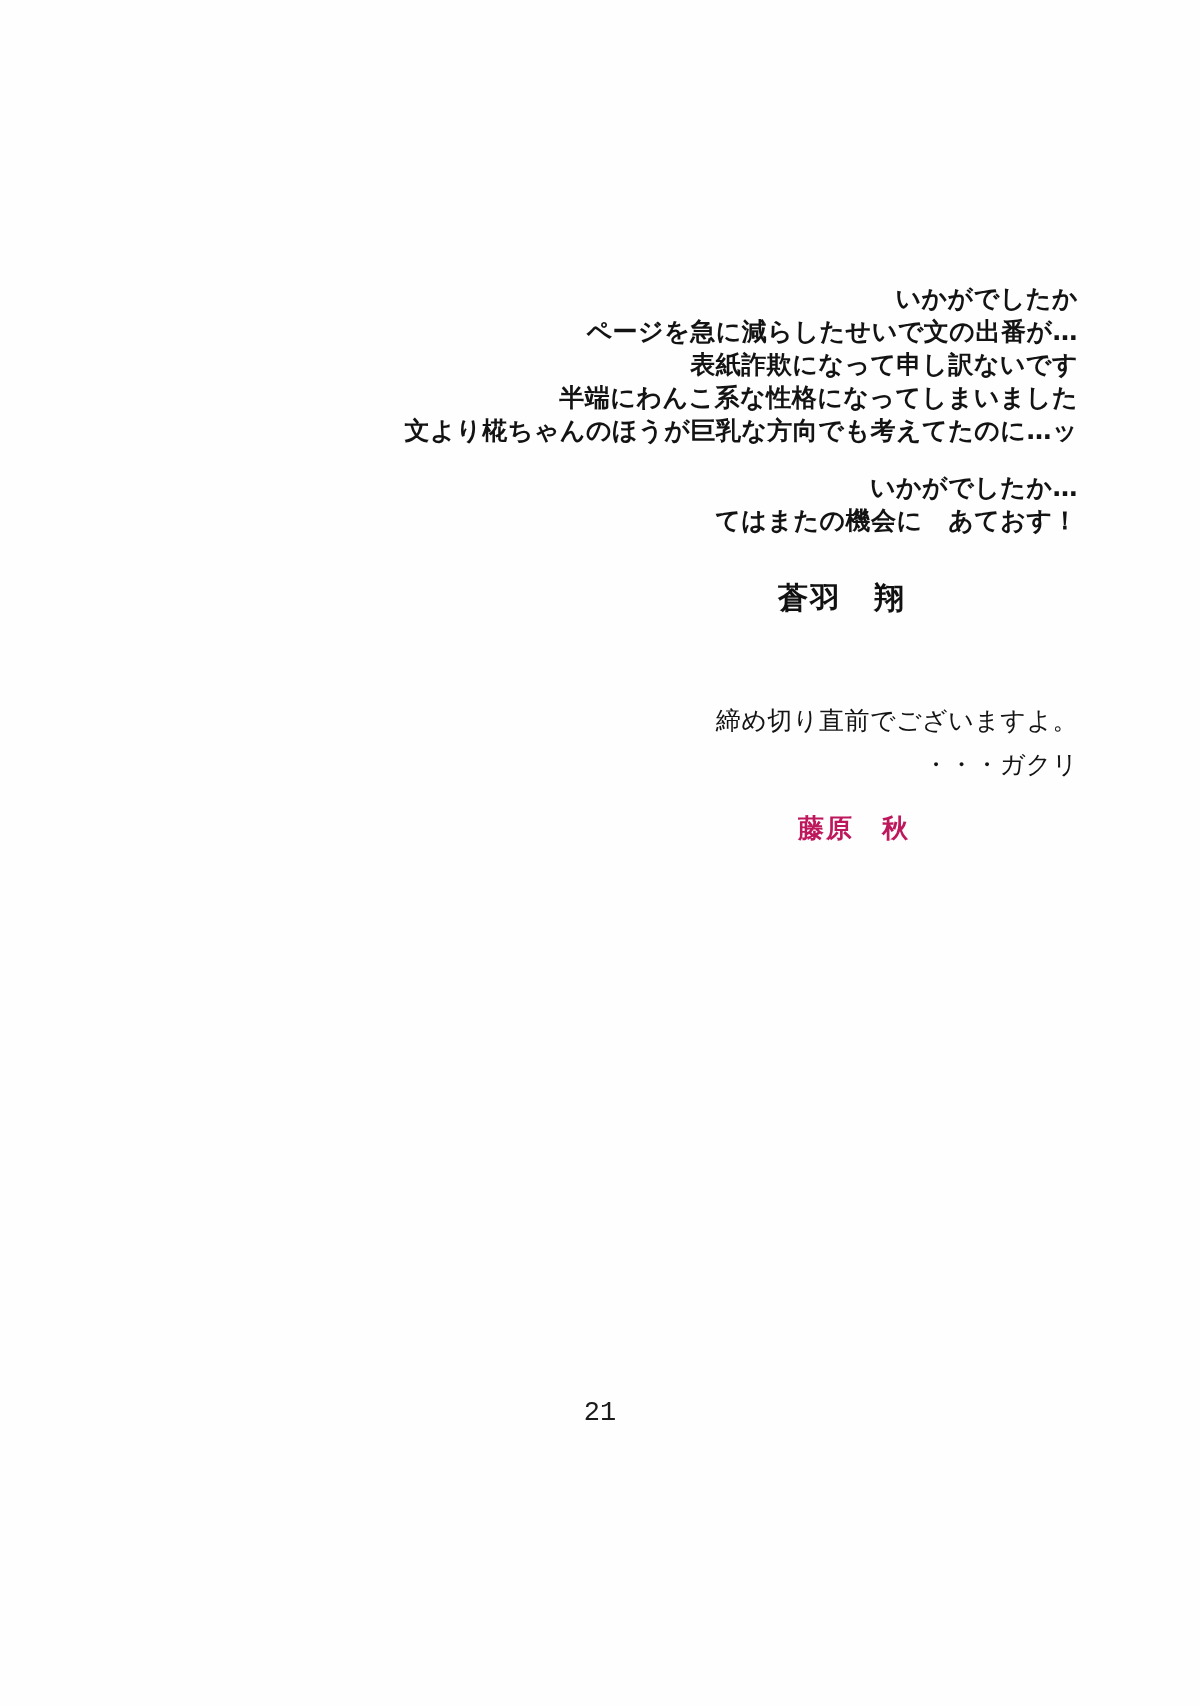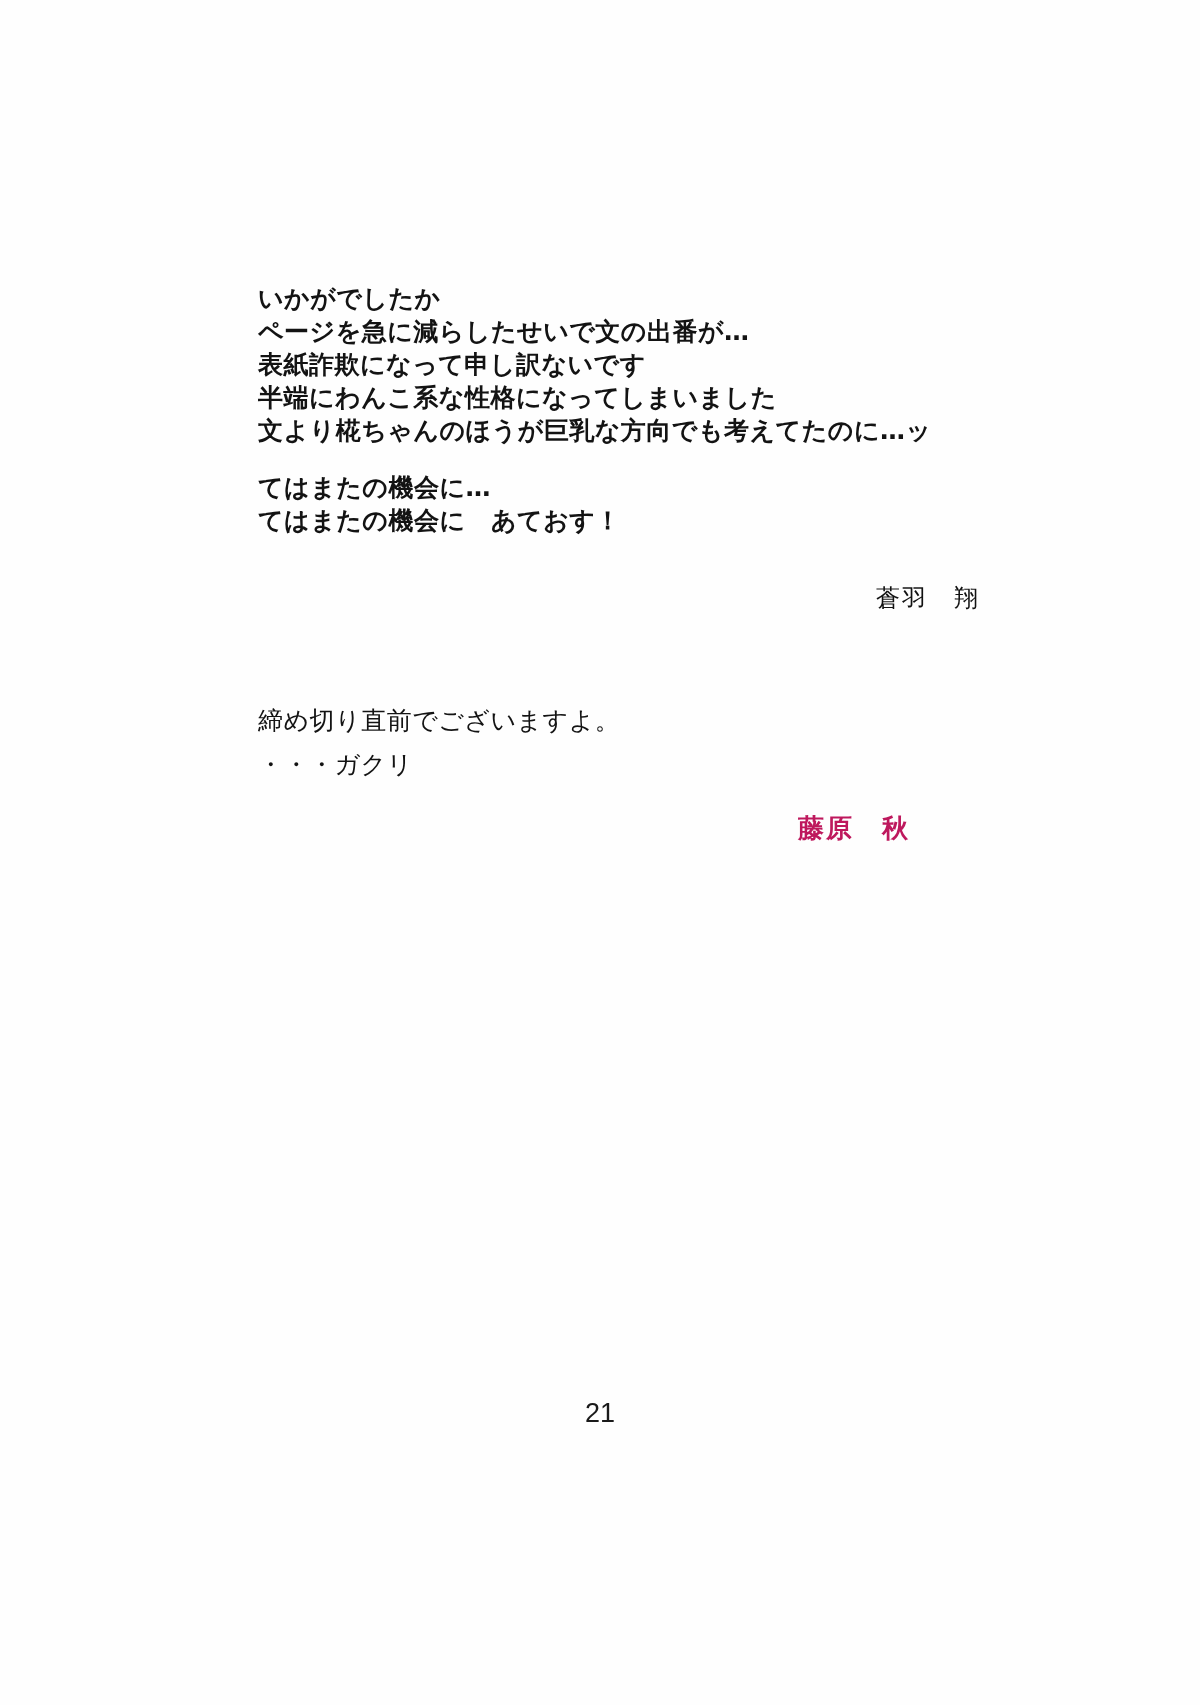--- a/index.html
+++ b/index.html
@@ -33,33 +33,34 @@
     margin: 0 0 0 0;
   }
 
   .line {
     font-size: 25px;
     line-height: 33px;
     letter-spacing: 0.5px;
     color: #131313;
     white-space: pre;
     font-weight: 600;
+    text-align: right;
   }
 
   .gap-small { height: 24px; }
   .gap-medium { height: 44px; }
   .gap-large { height: 84px; }
 
   .signature {
-    font-size: 24px;
+    font-size: 30px;
     line-height: 34px;
     letter-spacing: 2px;
-    font-weight: 400;
+    font-weight: 700;
     color: #111111;
-    text-align: center;
+    text-align: left;
     padding-left: 520px;
   }
 
   .block-two .line {
     font-size: 25px;
     line-height: 44px;
     font-weight: 400;
   }
 
   .signature-two {
@@ -72,40 +73,40 @@
   }
 
   .page-number {
     position: absolute;
     left: 0;
     right: 0;
     top: 1398px;
     text-align: center;
     font-size: 27px;
     color: #1a1a1a;
-    font-family: Liberation Sans, sans-serif;
+    font-family: Liberation Mono, monospace;
   }
 </style>
 </head>
 <body>
 
 <div class="page">
 
   <div class="afterword">
 
     <div class="block">
       <div class="line">いかがでしたか</div>
       <div class="line">ページを急に減らしたせいで文の出番が…</div>
       <div class="line">表紙詐欺になって申し訳ないです</div>
       <div class="line">半端にわんこ系な性格になってしまいました</div>
       <div class="line">文より椛ちゃんのほうが巨乳な方向でも考えてたのに…ッ</div>
 
       <div class="gap-small"></div>
 
-      <div class="line">てはまたの機会に…</div>
+      <div class="line">いかがでしたか…</div>
       <div class="line">てはまたの機会に　あておす！</div>
 
       <div class="gap-medium"></div>
 
       <div class="signature">蒼羽　翔</div>
     </div>
 
     <div class="gap-large"></div>
 
     <div class="block block-two">

